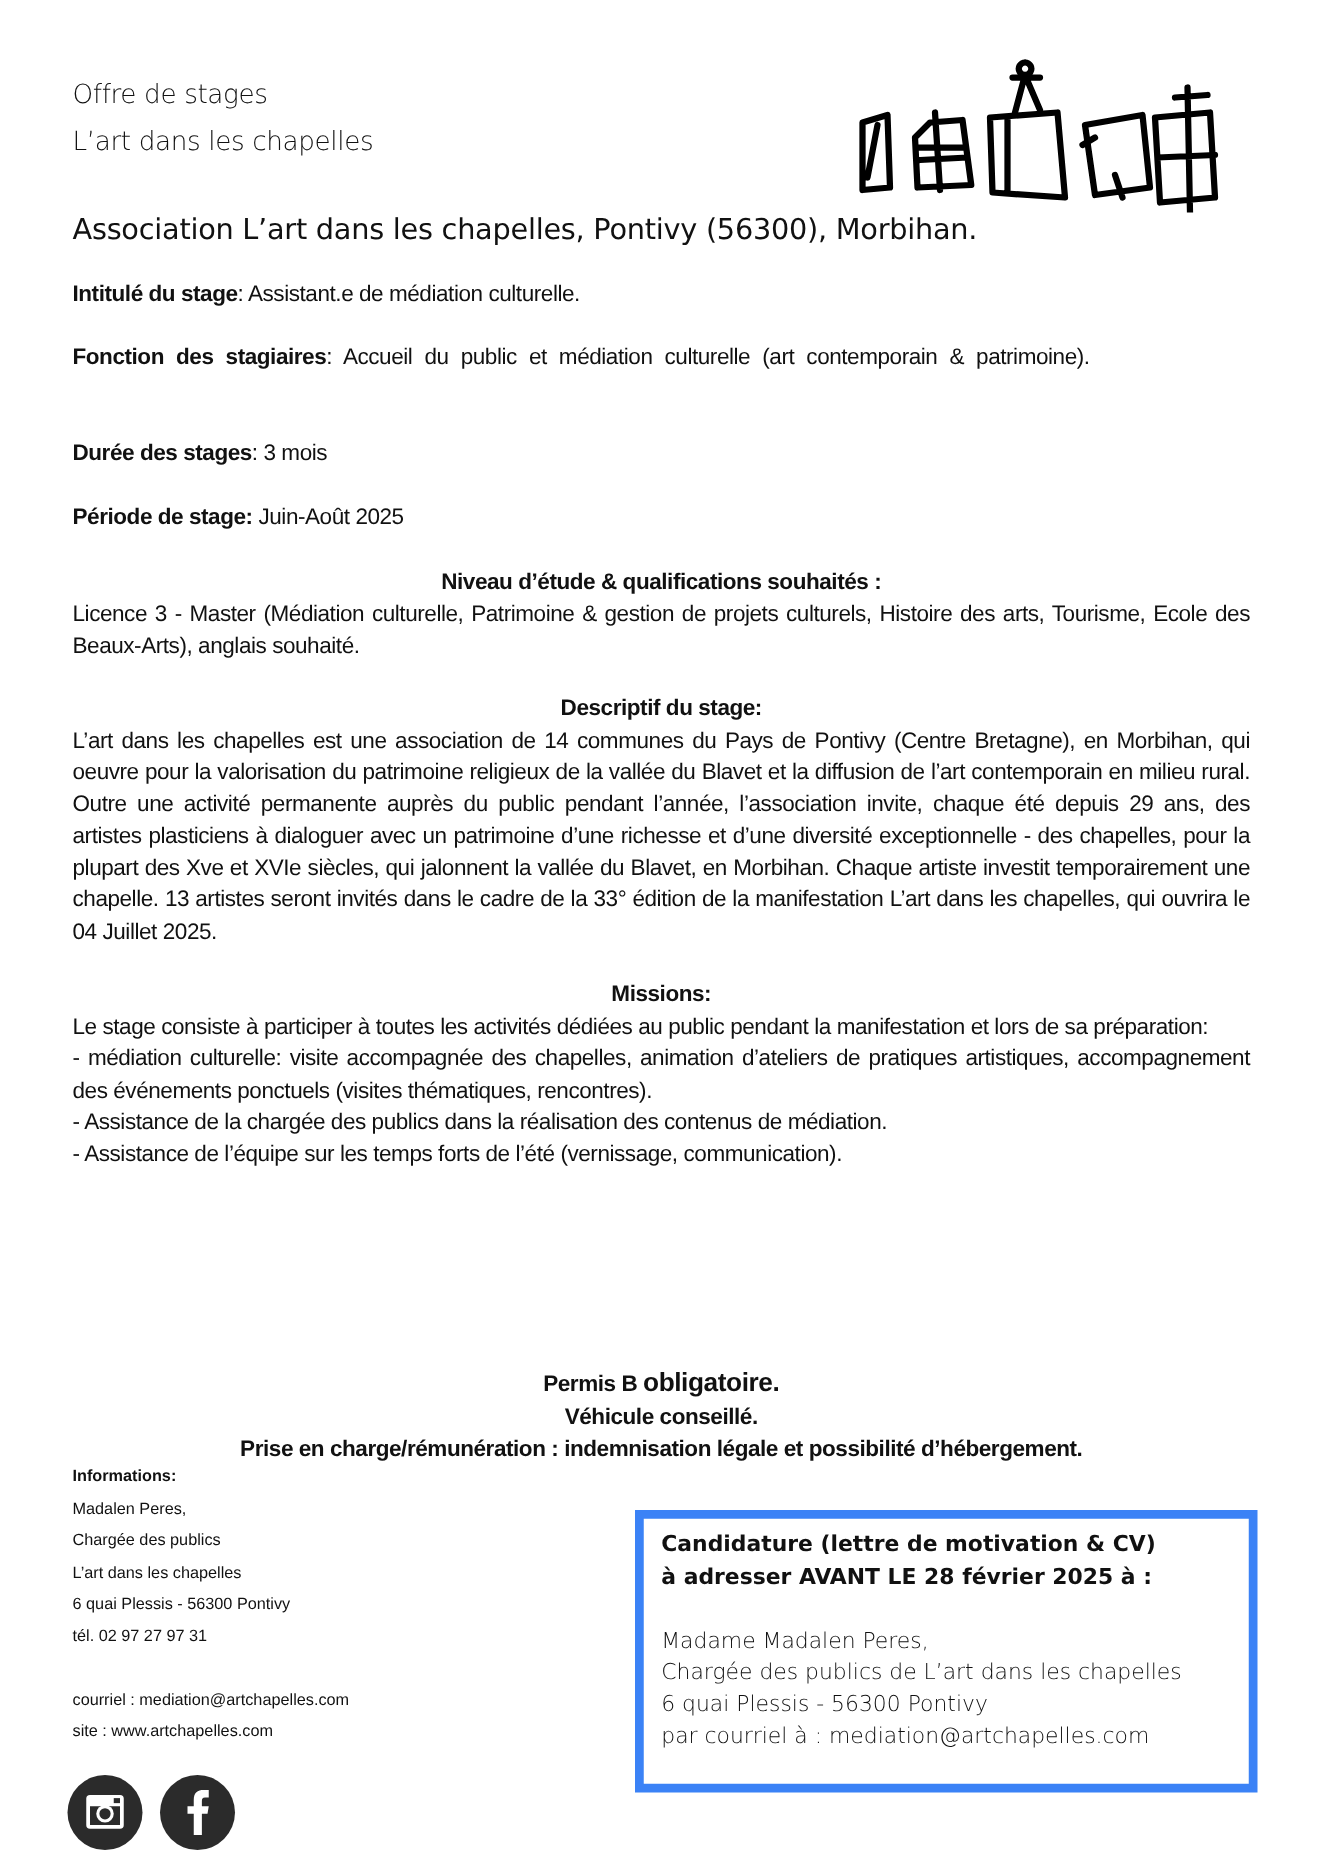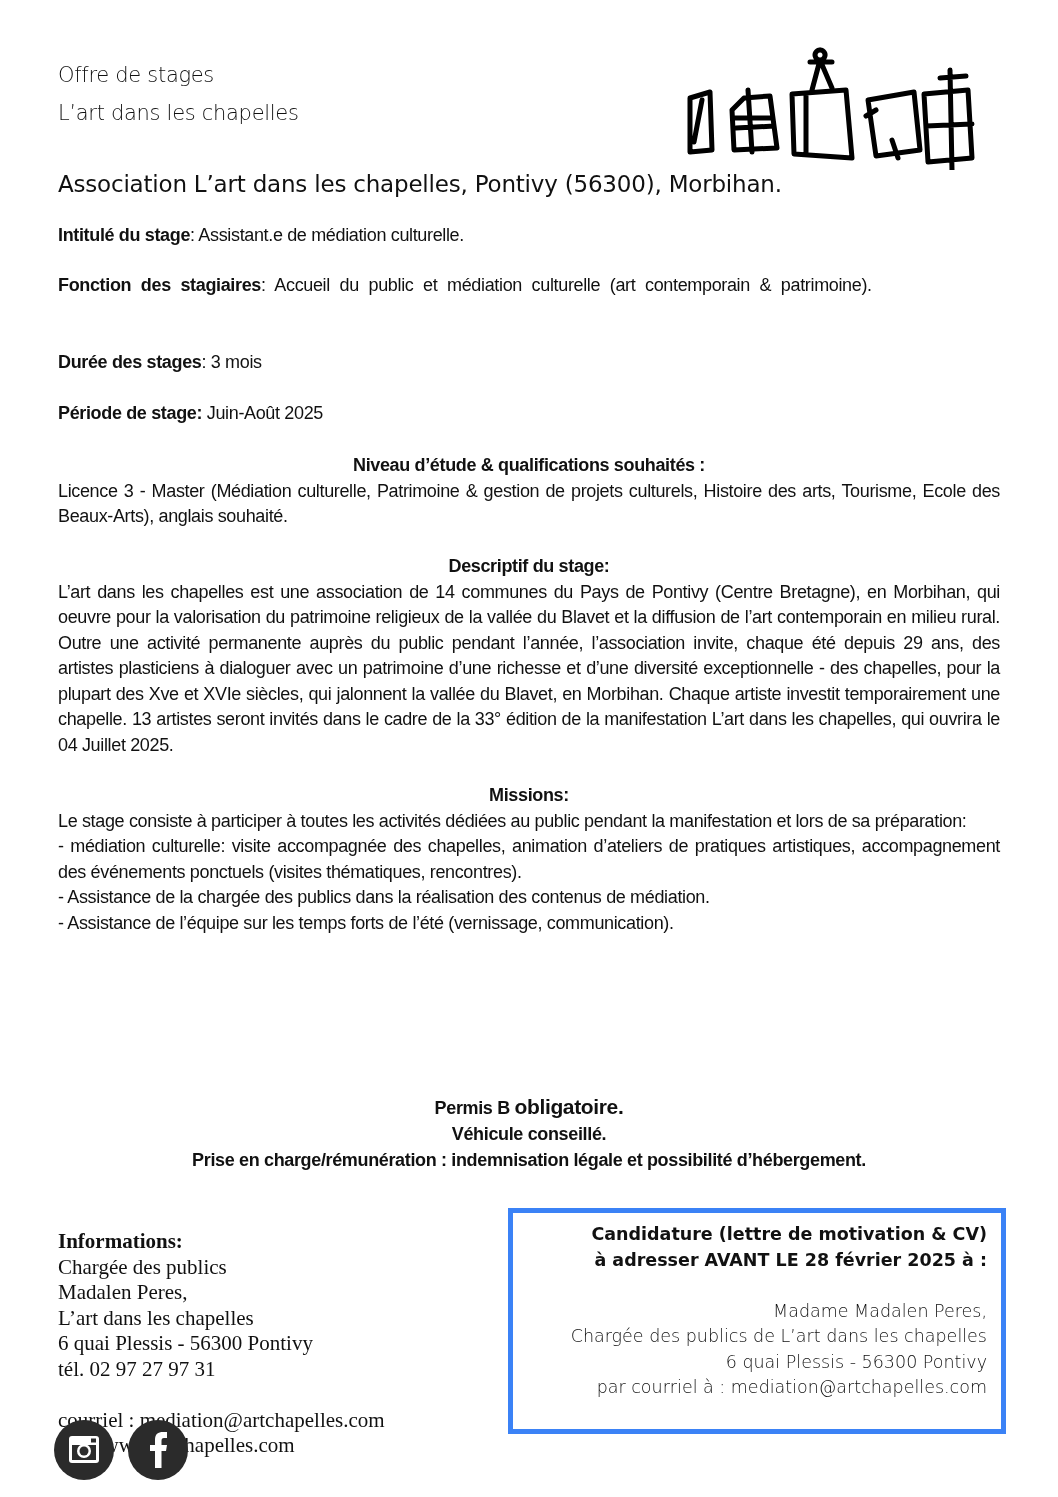--- a/index.html
+++ b/index.html
@@ -13,28 +13,28 @@
       font-family: "DejaVu Sans", sans-serif; letter-spacing: -0.3px;
     }
     .title div { white-space: nowrap; }
     .logo { position: absolute; left: 682px; top: 40px; width: 332px; height: 130px; }
     .justify-last { text-align: justify; text-align-last: left; }
     b, .bold { font-weight: bold; text-align: center; }
     .sec { position: absolute; left: 58px; width: 942px;
       font-family: "Liberation Sans", sans-serif; font-size: 18px; line-height: 25.5px; letter-spacing: -0.35px; }
 
     .info {
-      position: absolute; left: 58px; top: 1229px; width: 420px;
-      font-family: Liberation Serif, serif; font-size: 21px; line-height: 25.5px; font-weight: 300;
+      position: absolute; left: 58px; top: 1168px; width: 420px;
+      font-family: Liberation Sans, sans-serif; font-size: 13px; line-height: 25.5px; font-weight: 300;
     }
     .info .head { font-weight: bold; }
     .box {
       position: absolute; left: 508px; top: 1208px; width: 498px; height: 226px;
-      border: 5px solid #3b82f6; box-sizing: border-box; padding: 9px 14px;
-      font-family: "DejaVu Sans", sans-serif; font-size: 17.5px; line-height: 25.5px; font-weight: 300; text-align: right;
+      border: 7px solid #3b82f6; box-sizing: border-box; padding: 9px 14px;
+      font-family: "DejaVu Sans", sans-serif; font-size: 17.5px; line-height: 25.5px; font-weight: 300;
     }
     .box .b { font-weight: bold; }
     .social { position: absolute; top: 1420px; width: 60px; height: 60px; border-radius: 50%; background: #2b2b2b; }
     .social svg { display: block; }
   </style>
 </head>
 <body>
 
 <div class="title">
   <div>Offre de stages</div>
@@ -87,22 +87,22 @@
 </div>
 
 <div class="sec bold" style="top:1066px; line-height:26px;margin-top:28px;">
   <div><span>Permis B </span><span style="font-size:21px;">obligatoire.</span></div>
   <div>Véhicule conseillé.</div>
   <div>Prise en charge/rémunération : indemnisation légale et possibilité d’hébergement.</div>
 </div>
 
 <div class="info">
   <div class="head">Informations:</div>
+  <div>Madalen Peres,</div>
   <div>Chargée des publics</div>
-  <div>Madalen Peres,</div>
   <div>L’art dans les chapelles</div>
   <div>6 quai Plessis - 56300 Pontivy</div>
   <div>tél. 02 97 27 97 31</div>
   <div style="height:25.5px;"></div>
   <div>courriel : mediation@artchapelles.com</div>
   <div>site : www.artchapelles.com</div>
 </div>
 
 <div class="box">
   <div class="b">Candidature (lettre de motivation &amp; CV)</div>

